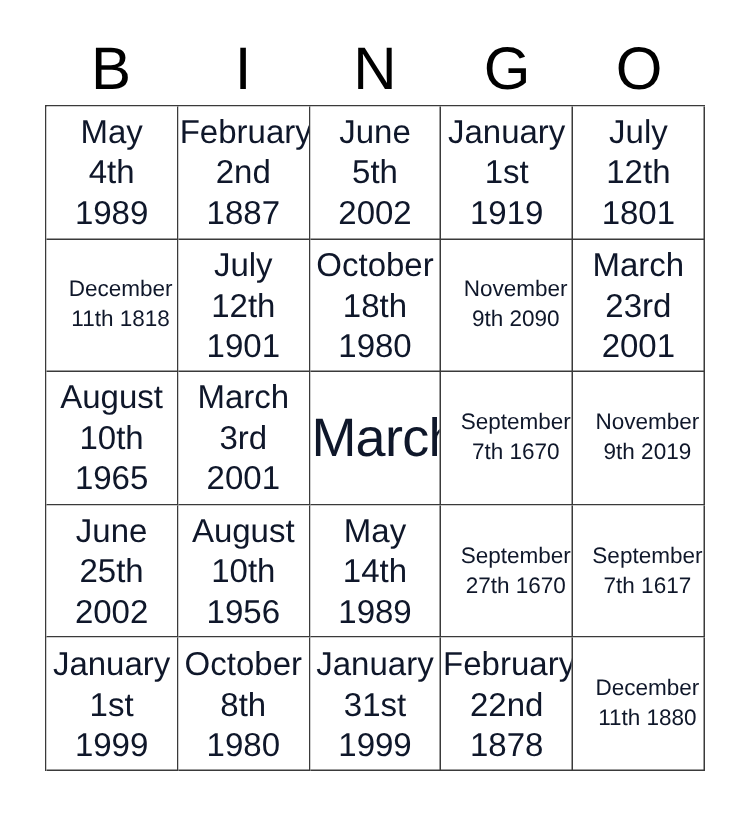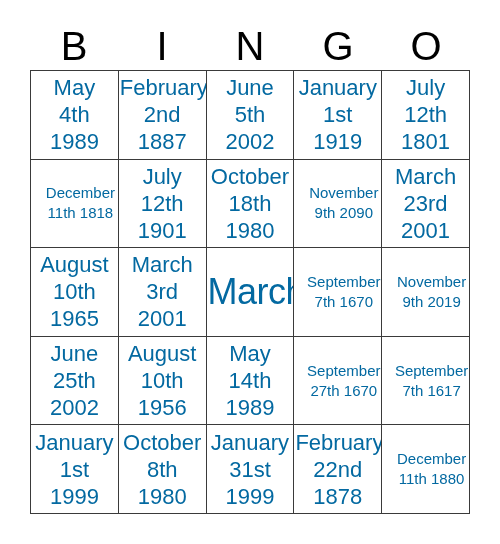--- a/index.html
+++ b/index.html
@@ -69,21 +69,21 @@
     align-items: center;
     justify-content: center;
     text-align: center;
     padding: 0 1px;
     overflow: hidden;
   }
   .cell-text {
     display: block;
     width: 100%;
     text-align: center;
-    color: #0369a1;
+    color: #0f172a;
     white-space: pre-line;
   }
   
   .size-lg .cell-text {
     font-size: 22px;
     line-height: 27px;
   }
   
   .size-sm .cell-text {
     font-size: 15px;

